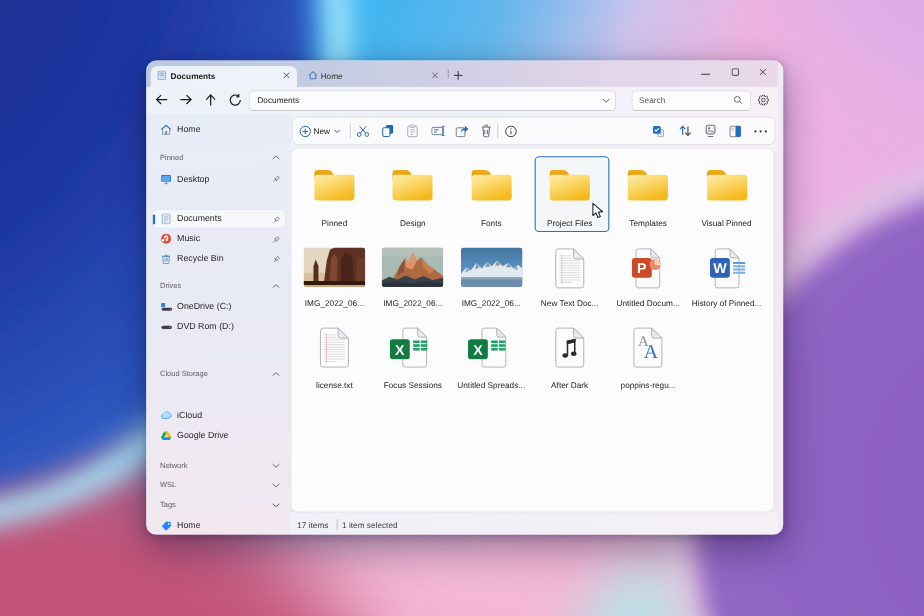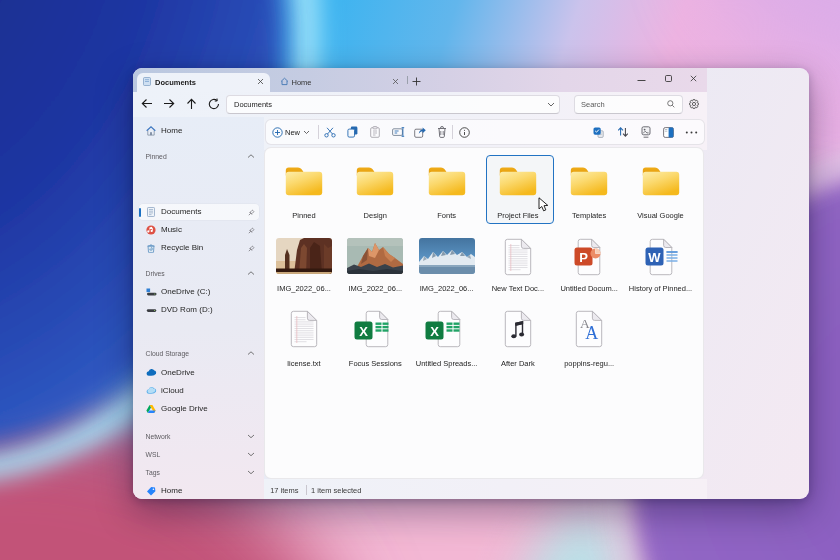--- a/index.html
+++ b/index.html
@@ -1,20 +1,20 @@
 <!DOCTYPE html>
 <html><head><meta charset="utf-8">
 <style>
 html,body{margin:0;padding:0;width:840px;height:560px;overflow:hidden;font-family:"Liberation Sans",sans-serif;}
 #stage{position:absolute;left:0;top:0;width:840px;height:560px;}
 .abs{position:absolute;}
 
 #wall{left:0;top:0;width:840px;height:560px;overflow:hidden;}
 
-#win{left:133px;top:68px;width:676px;height:431px;border-radius:9px;
+#win{left:133px;top:55px;width:579px;height:431px;border-radius:9px;
  background:linear-gradient(115deg,#e6edf8 0%,#eaeaf4 55%,#f4e9f2 100%);
  box-shadow:0 12px 36px rgba(10,5,40,.38),0 2px 8px rgba(10,5,40,.22);overflow:hidden;}
 
 #titlebar{left:0;top:0;width:574px;height:24px;
  background:linear-gradient(90deg,#bac8e0 0%,#c5cce2 30%,#d5d0e5 55%,#e3d6e9 75%,#e9d9ea 100%);}
 #tabactive{left:4px;top:5px;width:133px;height:19px;border-radius:6px 6px 0 0;
  background:linear-gradient(90deg,#edf2f9,#eff2f9);}
 .tabtxt{font-size:7.5px;color:#1a1a1a;font-weight:bold;}
 .tabtxt2{font-size:7.5px;color:#333;}
 
@@ -235,20 +235,34 @@
             <path d="M0.7,4.7 L5,0.9 L9.3,4.7" fill="none" stroke="#3e77c0" stroke-width="1.2"></path>
           </svg>
         <span class="stxt">Home</span>
       </div>
       <div class="srow" style="top:32px">
           <span class="shdr">Pinned</span>
         <svg class="schev" width="8" height="5" viewBox="0 0 8 5">
             <path d="M1,3.5 L4,0.8 L7,3.5" fill="none" stroke="#555" stroke-width="0.8"></path>
           </svg>
         </div>
+      <div class="srow" style="top:50.8px">
+        <svg class="sico" width="10" height="10" viewBox="0 0 10 10">
+            <rect x="0.5" y="1.2" width="9" height="6" rx="0.8" fill="#2f7fd4"></rect>
+            <rect x="1.2" y="1.9" width="7.6" height="4.6" rx="0.4" fill="#5aa8e8"></rect>
+            <path d="M3.5,9 h3 M5,7.2 v1.8" stroke="#7a8aa0" stroke-width="0.9"></path>
+          </svg>
+        <span class="stxt">Desktop</span>
+        <svg class="spin" width="8" height="8" viewBox="0 0 8 8">
+            <g transform="rotate(45 4 4)" fill="none" stroke="#76747a" stroke-width="0.75">
+              <rect x="2.9" y="0.9" width="2.2" height="3.1" rx="0.5"></rect>
+              <path d="M2.2,4.4 h3.6 M4,4.4 v2.7"></path>
+            </g>
+          </svg>
+      </div>
       <div class="abs" style="left:6px;top:87px;width:120px;height:16px;border-radius:4px;background:rgba(255,255,255,.62);box-shadow:0 0 0 0.5px rgba(0,0,0,.04)"></div>
       <div class="abs" style="left:5.6px;top:90.5px;width:2.4px;height:9px;border-radius:2px;background:#1a70c2"></div>
       <div class="srow" style="top:87px">
         <svg class="sico" width="10" height="10" viewBox="0 0 10 10">
             <rect x="1.5" y="0.5" width="7" height="9" rx="0.8" fill="#eef3f9" stroke="#8aa2c0" stroke-width="0.75"></rect>
             <path d="M3,2.5 h4 M3,4.2 h4 M3,5.9 h4 M3,7.6 h2.5" stroke="#8aa2c0" stroke-width="0.65"></path>
           </svg>
         <span class="stxt">Documents</span>
         <svg class="spin" width="8" height="8" viewBox="0 0 8 8">
             <g transform="rotate(45 4 4)" fill="none" stroke="#76747a" stroke-width="0.75">
@@ -305,26 +319,20 @@
             <circle cx="8.6" cy="5.6" r="0.5" fill="#9adf6a"></circle>
           </svg>
         <span class="stxt">DVD Rom (D:)</span>
       </div>
       <div class="srow" style="top:229.4px">
           <span class="shdr">Cloud Storage</span>
         <svg class="schev" width="8" height="5" viewBox="0 0 8 5">
             <path d="M1,3.5 L4,0.8 L7,3.5" fill="none" stroke="#555" stroke-width="0.8"></path>
           </svg>
         </div>
-      <div class="srow" style="top:247.5px">
-        <svg class="sico" width="11" height="10" viewBox="0 0 11 10">
-            <path d="M3,7.8 a2.3,2.3 0 0 1 -0.3,-4.6 a3,3 0 0 1 5.6,-0.6 a2.1,2.1 0 0 1 0.4,4.1 q-0.4,1.1 -5.7,1.1" fill="#0f6cbd"></path>
-          </svg>
-        <span class="stxt">OneDrive</span>
-      </div>
       <div class="srow" style="top:265.6px">
         <svg class="sico" width="11" height="10" viewBox="0 0 11 10">
             <path d="M3,7.8 a2.3,2.3 0 0 1 -0.3,-4.6 a3,3 0 0 1 5.6,-0.6 a2.1,2.1 0 0 1 0.4,4.1 q-0.4,1.1 -5.7,1.1" fill="#5fb0ea"></path>
             <path d="M3.1,7 a1.9,1.9 0 0 1 -0.2,-3.7 a2.5,2.5 0 0 1 4.6,-0.5 a1.6,1.6 0 0 1 0.4,3.2 q-0.3,0.9 -4.8,1" fill="#b4ddf6"></path>
           </svg>
         <span class="stxt">iCloud</span>
       </div>
       <div class="srow" style="top:283.7px">
         <svg class="sico" width="10" height="10" viewBox="0 0 10 10">
             <path d="M3.6,1 h2.8 L9.6,6.5 L8.2,9 z" fill="#ffba00"></path>
@@ -408,21 +416,21 @@
           <use href="#folder"></use>
         </svg>
       <svg class="abs" style="left:376.5px;top:18px" width="38" height="30">
           <use href="#folder"></use>
         </svg>
       <div class="ilbl" style="left:4px;top:62.5px">Pinned</div>
       <div class="ilbl" style="left:75.3px;top:62.5px">Design</div>
       <div class="ilbl" style="left:146.6px;top:62.5px">Fonts</div>
       <div class="ilbl" style="left:217.9px;top:62.5px">Project Files</div>
       <div class="ilbl" style="left:289.2px;top:62.5px">Templates</div>
-      <div class="ilbl" style="left:360.5px;top:62.5px">Visual Google</div>
+      <div class="ilbl" style="left:360.5px;top:62.5px">Visual Pinned</div>
 
       <svg class="abs" style="left:11px;top:89.5px;border-radius:3px" width="56" height="36" viewBox="0 0 56 36">
         <rect width="56" height="36" fill="#e5d6c1"></rect>
         <rect y="23" width="34" height="13" fill="#dcc09a"></rect>
         <path d="M18,36 L21,12 L24,2 L28,0 H56 V36 z" fill="#5d3123"></path>
         <path d="M23,36 L25,10 L28,6 L31,10 L30,36 z" fill="#7c4830"></path>
         <path d="M34,36 V10 L38,4 L44,8 L46,36 z" fill="#4a2418"></path>
         <path d="M48,36 V6 L52,10 L56,8 V36 z" fill="#6b3b28"></path>
         <path d="M9,36 V17 L11,11 L13.5,17 V36 z" fill="#54301f"></path>
         <path d="M0,30.5 H56 V34 H0 z" fill="#33190f"></path>

